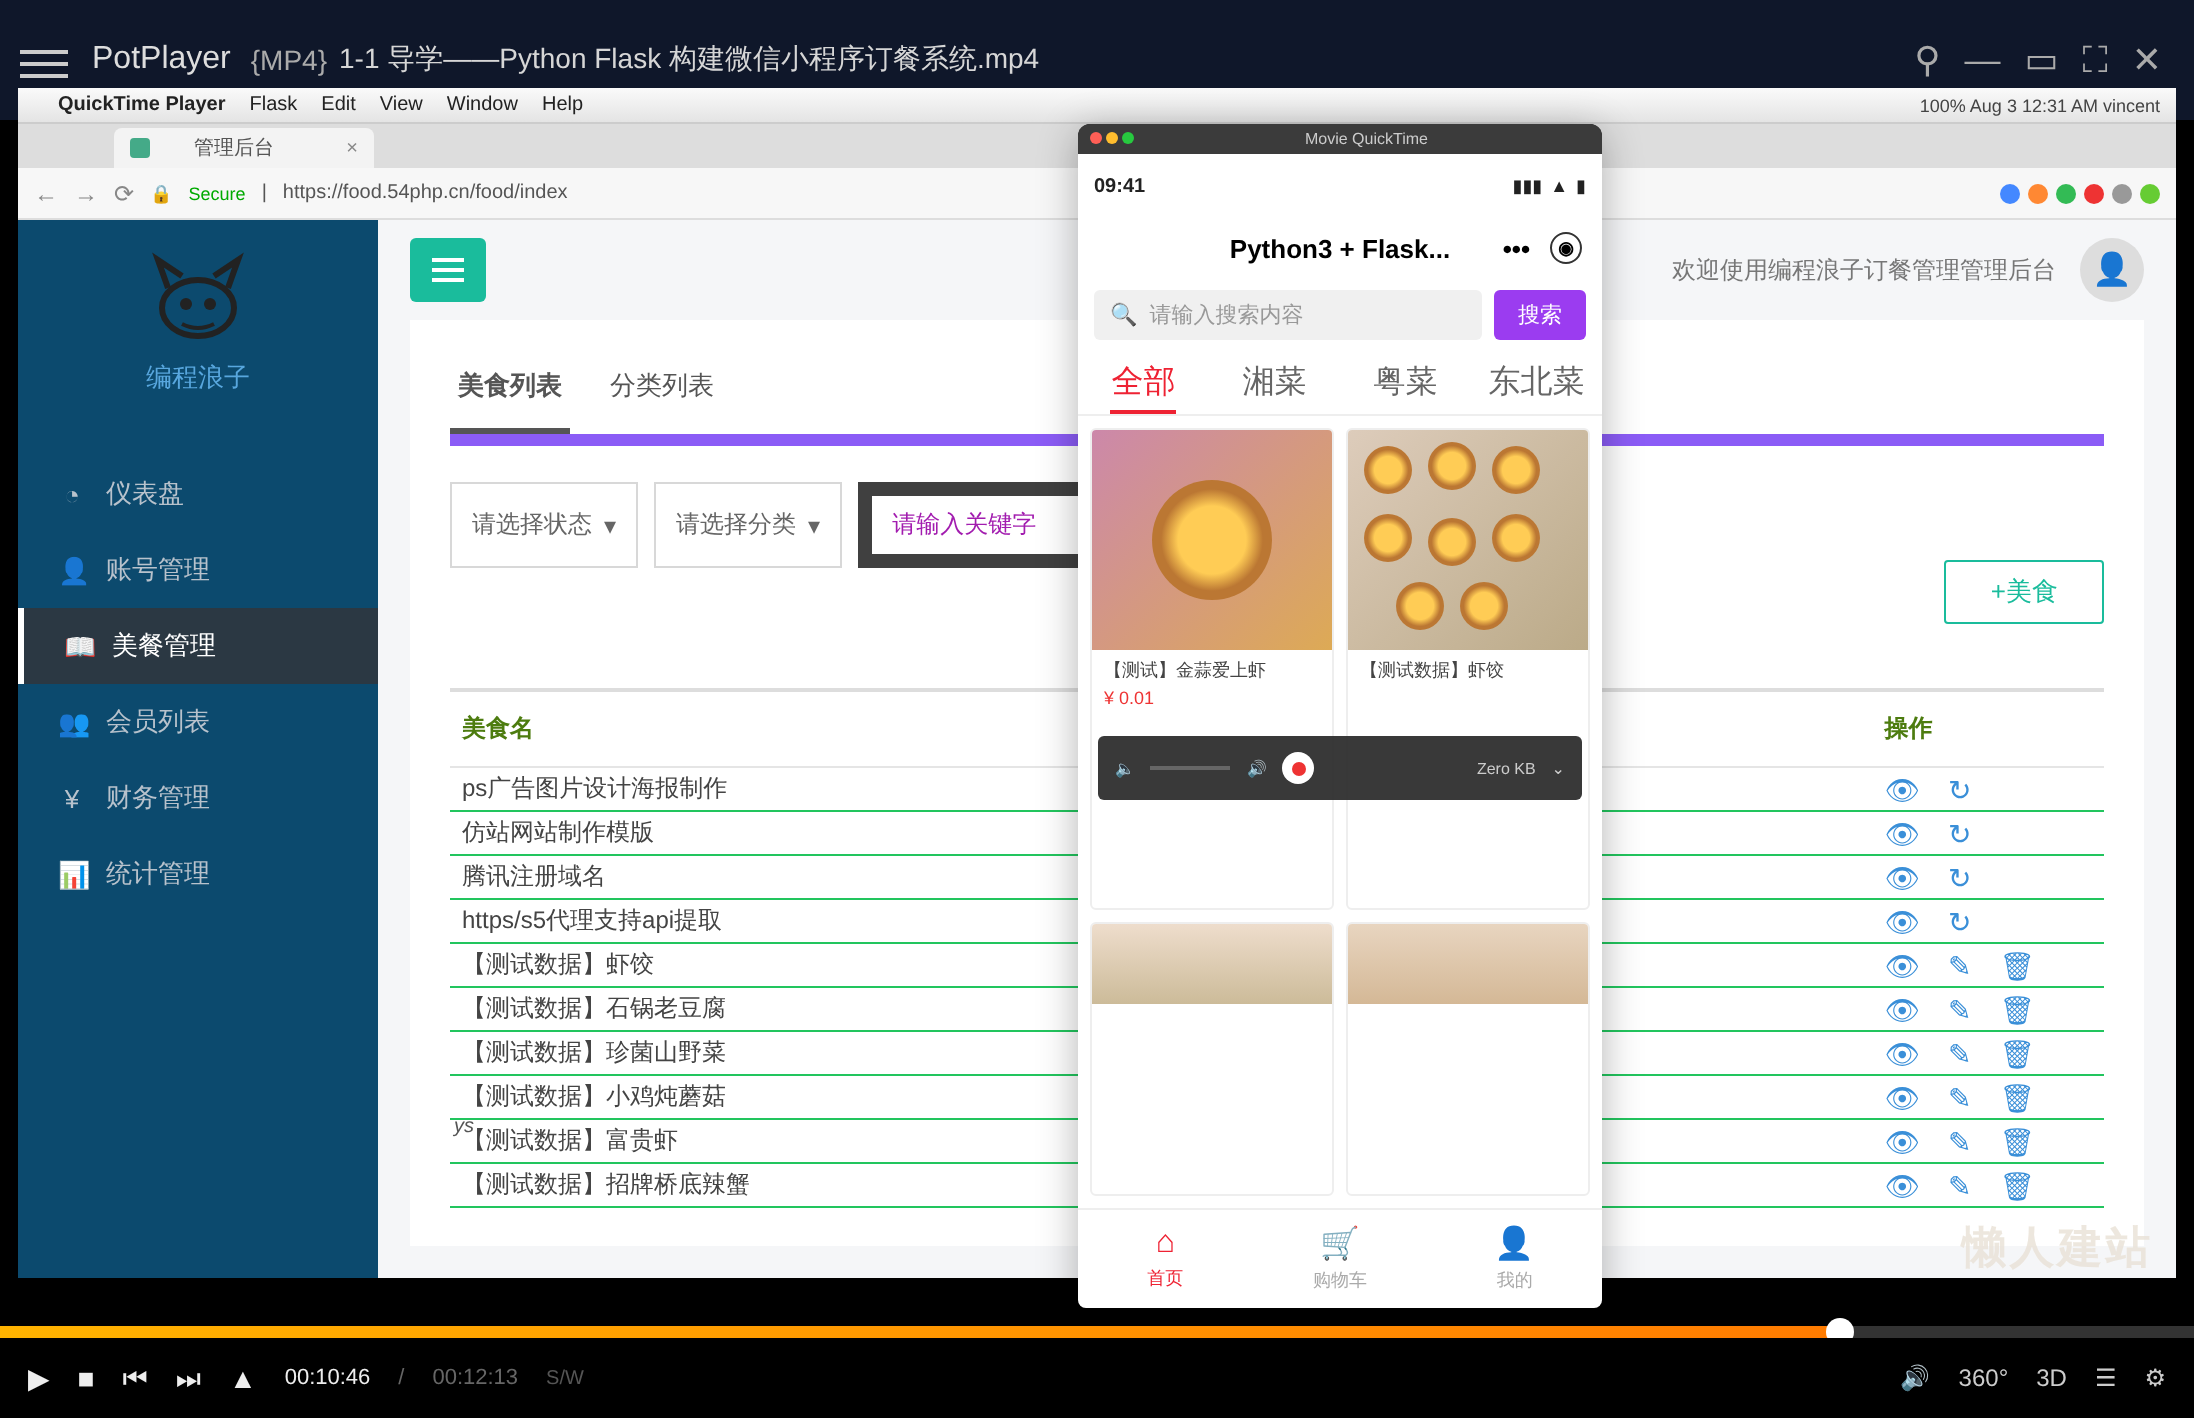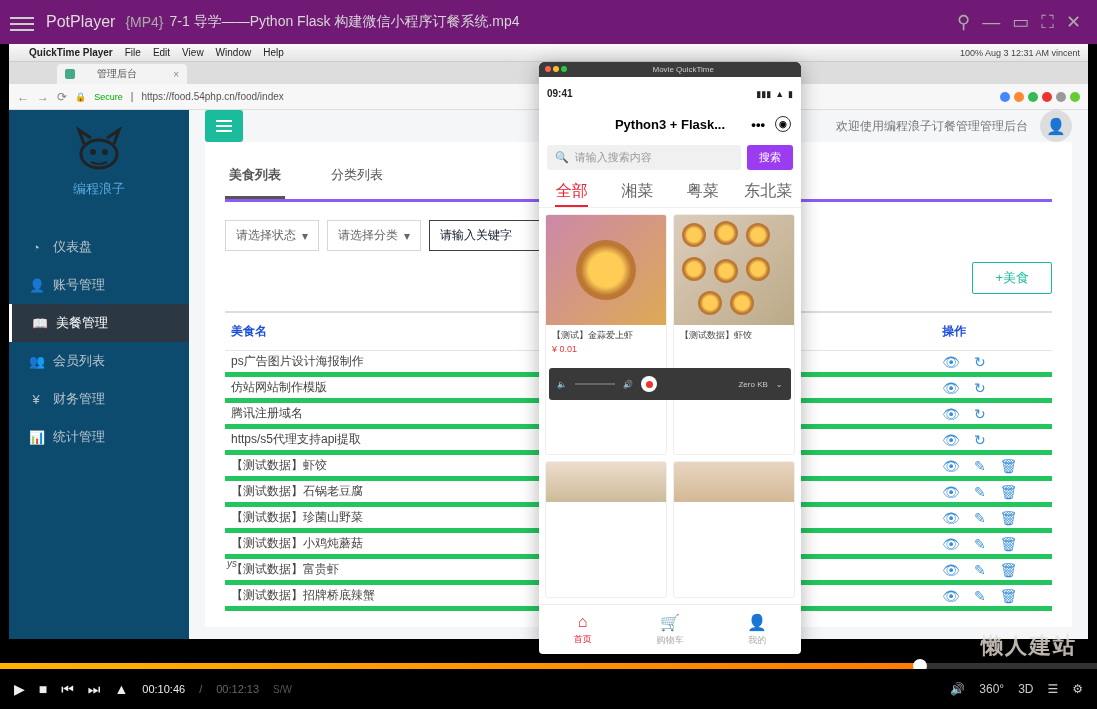--- a/index.html
+++ b/index.html
@@ -1,19 +1,19 @@
 <!DOCTYPE html>
 <html><head>
 <meta charset="utf-8">
 <style>
 * { margin: 0; padding: 0; box-sizing: border-box; font-family: -apple-system, "Helvetica Neue", Arial, sans-serif; }
 body { width: 1097px; height: 709px; background: #000; overflow: hidden; position: relative; }
 
 
-.potplayer-titlebar { height: 44px; background: #701a75; display: flex; align-items: center; color: #bbb; padding: 0 10px; justify-content: space-between; }
+.potplayer-titlebar { height: 60px; background: #0f172a; display: flex; align-items: center; color: #bbb; padding: 0 10px; justify-content: space-between; }
 .potplayer-titlebar .hamburger { width: 24px; height: 18px; margin-right: 12px; }
 .potplayer-titlebar .hamburger span { display: block; background: #ccc; height: 2px; margin: 4px 0; }
 .potplayer-titlebar .appname { font-size: 16px; color: #ddd; margin-right: 10px; }
 .potplayer-titlebar .tag { font-size: 14px; color: #aaa; margin-right: 6px; }
 .potplayer-titlebar .title { font-size: 14px; color: #d6d6d6; }
 .potplayer-titlebar .spacer { flex: 1; }
 .potplayer-titlebar .winbtn { color: #aaa; font-size: 18px; margin: 0 6px; }
 
 
 .video-area { position: absolute; top: 44px; left: 9px; width: 1079px; height: 595px; background: #fff; }
@@ -47,33 +47,33 @@
 .menu-item .ico { width: 14px; text-align: center; }
 
 .maincol { flex: 1; background: #f5f6f8; display: flex; flex-direction: column; }
 .topbar { height: 50px; background: #f5f6f8; display: flex; align-items: center; padding: 0 16px; }
 .toggle-btn { width: 38px; height: 32px; background: #1abc9c; border-radius: 3px; display: flex; align-items: center; justify-content: center; }
 .toggle-btn span { width: 16px; height: 2px; background: #fff; box-shadow: 0 -5px #fff, 0 5px #fff; }
 .welcome { margin-left: auto; font-size: 12px; color: #777; }
 .avatar { width: 32px; height: 32px; border-radius: 50%; background: #ddd; margin-left: 12px; display: flex; align-items: center; justify-content: center; color: #aaa; }
 
 .panel { background: #fff; margin: 0 16px 16px 16px; flex: 1; padding: 16px 20px; position: relative; }
-.tabs { display: flex; gap: 42px; border-bottom: 3px solid #8b5cf6; }
+.tabs { display: flex; gap: 16px; border-bottom: 6px solid #8b5cf6; }
 .tab { padding: 8px 4px 12px 4px; font-size: 13px; color: #555; }
 .tab.active { font-weight: bold; border-bottom: 3px solid #555; }
 
 .filters { margin-top: 18px; display: flex; gap: 8px; }
 .sel { border: 1px solid #d8d8d8; padding: 6px 10px; font-size: 12px; color: #666; display: flex; align-items: center; gap: 6px; }
-.txt { border: 1px solid #404040; padding: 6px 10px; font-size: 12px; color: #0f172a; width: 160px; }
+.txt { border: 7px solid #404040; padding: 6px 10px; font-size: 12px; color: #a21caf; width: 160px; }
 
 .addbtn { position: absolute; top: 120px; right: 20px; border: 1px solid #1abc9c; color: #1abc9c; font-size: 13px; padding: 6px 22px; border-radius: 2px; }
 
 .tbl { margin-top: 60px; width: 100%; border-collapse: collapse; font-size: 12px; }
-.tbl th { text-align: left; padding: 10px 6px; border-top: 2px solid #ddd; border-bottom: 1px solid #e5e5e5; color: #1d4ed8; font-weight: bold; }
-.tbl td { padding: 2px 6px; border-bottom: 5px solid #22c55e; color: #444; }
+.tbl th { text-align: left; padding: 10px 6px; border-top: 2px solid #ddd; border-bottom: 1px solid #e5e5e5; color: #4d7c0f; font-weight: bold; }
+.tbl td { padding: 2px 6px; border-bottom: 1px solid #22c55e; color: #444; }
 .tbl .ops { display: flex; gap: 14px; justify-content: flex-start; }
 .tbl .ops span { color: #3a8fd8; font-size: 14px; }
 .tbl .ops .del { color: #3a8fd8; }
 
 
 .quicktime { position: absolute; left: 530px; top: 18px; width: 262px; height: 592px; background: #1e1e1e; border-radius: 6px 6px 4px 4px; overflow: hidden; box-shadow: 0 4px 20px rgba(0,0,0,.3); }
 .qt-title { height: 15px; background: #3b3b3b; display: flex; align-items: center; font-size: 8px; color: #ccc; padding: 0 6px; gap: 4px; }
 .qt-title .tlights span { width: 6px; height: 6px; border-radius: 50%; display: inline-block; }
 .qt-title .label { margin: 0 auto; }
 
@@ -124,49 +124,49 @@
 .progress .fill::after { content: ''; position: absolute; right: -6px; top: -4px; width: 14px; height: 14px; border-radius: 50%; background: #fff; }
 
 
 .controls { position: absolute; bottom: 0; left: 0; right: 0; height: 40px; background: #000; display: flex; align-items: center; padding: 0 14px; color: #ccc; font-size: 12px; gap: 14px; }
 .controls .btn { font-size: 14px; color: #eee; }
 .controls .time-cur { color: #eee; font-size: 11px; }
 .controls .time-dur { color: #666; font-size: 11px; }
 .controls .sw { color: #555; font-size: 10px; }
 .controls .spacer { flex: 1; }
 .controls .right { display: flex; align-items: center; gap: 14px; font-size: 12px; color: #ccc; }
-.watermark { position:absolute; right:20px; bottom:48px; color:#e9e2d7; font-size:22px; letter-spacing:2px; opacity:.8; font-weight:bold; }
+.watermark { position:absolute; right:20px; bottom:70px; color:#e9e2d7; font-size:22px; letter-spacing:2px; opacity:.8; font-weight:bold; }
 .ys { position:absolute; left:218px; bottom:70px; color:#555; font-size:10px; font-style:italic; }
 </style>
 </head>
 <body>
 
 <div class="potplayer-titlebar">
   <div class="hamburger">
       <span></span>
       <span></span>
       <span></span>
     </div>
   <span class="appname">PotPlayer</span>
   <span class="tag">{MP4}</span>
-  <span class="title">7-1 导学——Python Flask 构建微信小程序订餐系统.mp4</span>
+  <span class="title">1-1 导学——Python Flask 构建微信小程序订餐系统.mp4</span>
   <span class="spacer"></span>
   <span class="winbtn">⚲</span>
   <span class="winbtn">—</span>
   <span class="winbtn">▭</span>
   <span class="winbtn">⛶</span>
   <span class="winbtn">✕</span>
 </div>
 
 <div class="video-area">
 
   <div class="mac-menubar">
     <span></span>
     <b>QuickTime Player</b>
-    <span>File</span>
+    <span>Flask</span>
     <span>Edit</span>
     <span>View</span>
     <span>Window</span>
     <span>Help</span>
     <span class="right">100%   Aug 3  12:31 AM   vincent</span>
   </div>
 
   <div class="chrome-tabs">
     <div class="chrome-tab">
       <span class="dot"></span>

